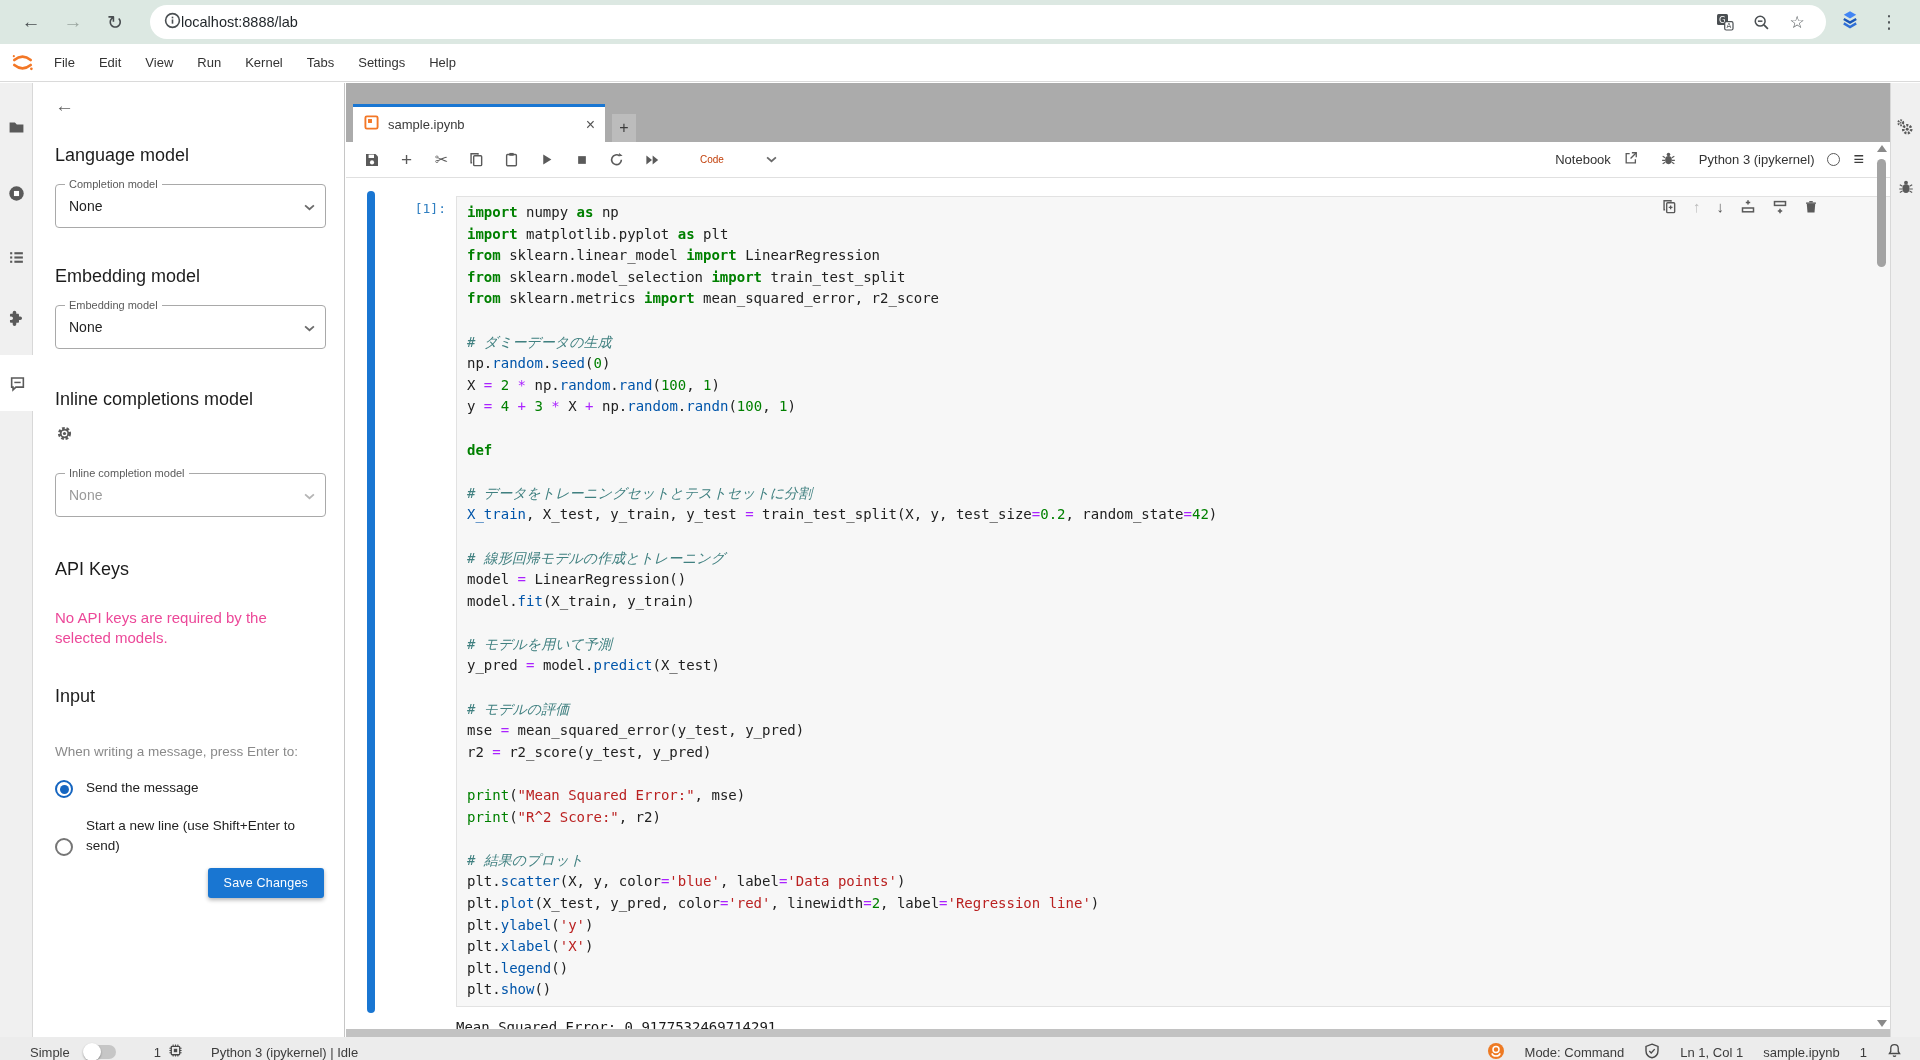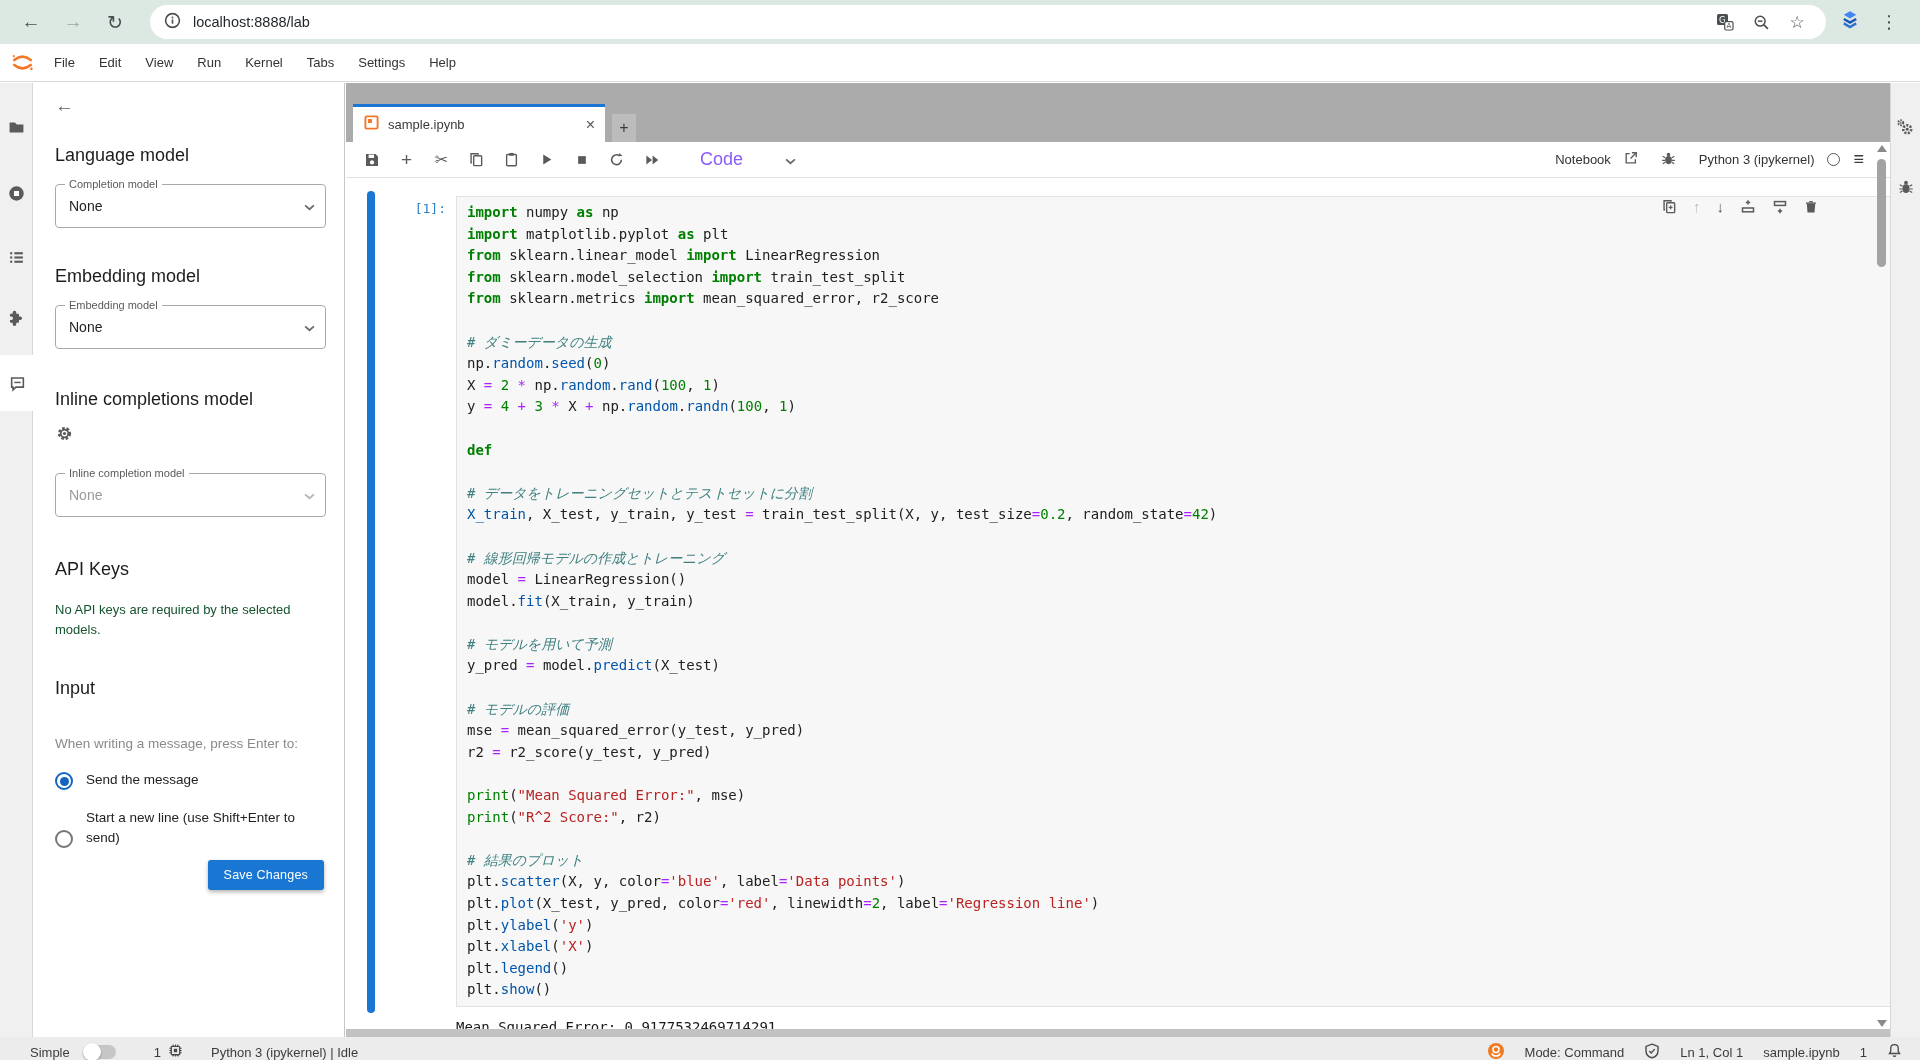--- a/index.html
+++ b/index.html
@@ -3,21 +3,21 @@
 <meta charset="utf-8">
 <style>
   * { margin:0; padding:0; box-sizing:border-box; }
   html,body { width:1920px; height:1060px; overflow:hidden; font-family:"Liberation Sans",sans-serif; background:#fff; }
 
   
   .chrome { position:absolute; left:0; top:0; width:1920px; height:44px; background:#dce8e2; display:flex; align-items:center; padding-left:14px; }
   .chrome .navbtn { width:34px; height:34px; display:flex; align-items:center; justify-content:center; font-size:19px; color:#474c4f; border-radius:50%; margin-right:8px; }
   .chrome .navbtn.dim { color:#9aa59f; }
   .urlpill { flex:1; height:34px; background:#fff; border-radius:17px; margin:0 14px 0 10px; display:flex; align-items:center; padding:0 14px; }
-  .urlpill .url { font-size:14.5px; color:#1f2428; margin-left:12px; flex:1; }
+  .urlpill .url { font-size:14.5px; color:#1f2428; margin-left:0; flex:1; }
   .pill-ic { display:flex; align-items:center; justify-content:center; width:30px; height:30px; margin-left:6px; font-size:17px; color:#4a4f52; }
   .chrome-right { display:flex; align-items:center; gap:20px; padding-right:22px; }
   .dots { font-size:18px; color:#4a4f52; }
 
   
   .menubar { position:absolute; left:0; top:44px; width:1920px; height:38px; background:#fff; border-bottom:1px solid #dadada; display:flex; align-items:center; }
   .jl-logo { width:27px; height:27px; margin:0 6px 0 9px; }
   .menu-item { font-size:13px; color:#333; padding:0 12px; line-height:37px; cursor:default; }
 
   
@@ -32,42 +32,42 @@
 
   
   .left-panel { position:absolute; left:34px; top:0; width:311px; height:954px; background:#fff; border-right:1px solid #c6c6c6; padding:12px 18px 0 21px; }
   .back-arrow { font-size:19px; color:#616161; height:24px; }
   .lp-h { font-size:18px; font-weight:400; color:#1c1c1c; }
   .lp-h.h1 { margin-top:26px; }
   .mui-select { position:relative; margin-top:18px; height:44px; border:1px solid #a9a9a9; border-radius:4px; display:flex; align-items:center; padding:0 10px 0 13px; }
   .mui-select .flabel { position:absolute; top:-7px; left:9px; background:#fff; padding:0 4px; font-size:11px; color:#5a5a5a; }
   .mui-select .val { flex:1; font-size:14px; color:#1f1f1f; }
   .mui-select.disabled .val { color:#9a9a9a; }
-  .lp-body { font-size:13px; color:#14532d; line-height:20px; margin-top:20px; width:252px; }
+  .lp-body { font-size:15px; color:#ec4899; line-height:20px; margin-top:28px; width:252px; }
   .lp-help { font-size:13.5px; color:#8a8a8a; line-height:21px; margin-top:34px; width:252px; }
   .gear-row { margin-top:14px; }
   .radio-row { display:flex; align-items:flex-end; margin-top:16px; gap:13px; }
   .radio { width:18px; height:18px; border-radius:50%; border:2px solid #757575; flex:0 0 auto; margin-top:1px; position:relative; }
   .radio.sel { border-color:#1565c0; }
   .radio.sel::after { content:""; position:absolute; left:2.5px; top:2.5px; width:9px; height:9px; border-radius:50%; background:#1565c0; }
   .radio-label { font-size:13.5px; color:#222; line-height:20px; width:210px; }
   .save-row { display:flex; justify-content:flex-end; margin-top:12px; padding-right:2px; }
   .save-btn { background:#1976d2; color:#fff; font-size:12.5px; font-weight:500; border:none; border-radius:3px; padding:8px 16px; box-shadow:0 2px 4px rgba(0,0,0,.3); letter-spacing:.2px; }
 
   
   .dock { position:absolute; left:346px; top:0; width:1544px; height:954px; }
   .tabbar { position:absolute; left:0; top:0; width:100%; height:59px; background:#ababab; }
   .nb-tab { position:absolute; left:7px; bottom:0; width:252px; height:38px; background:#fff; border-top:3px solid #1976d2; display:flex; align-items:center; padding:0 10px 0 11px; gap:9px; }
   .nb-tab .tab-label { font-size:13px; color:#3a3a3a; flex:1; }
   .nb-tab .tab-close { font-size:16px; color:#555; }
   .newtab { position:absolute; left:266px; bottom:0; width:24px; height:28px; background:#bcbcbc; color:#3c3c3c; font-size:16px; display:flex; align-items:center; justify-content:center; }
 
   .nb-toolbar { position:absolute; left:0; top:59px; width:100%; height:36px; background:#fff; border-bottom:1px solid #e0e0e0; display:flex; align-items:center; padding-left:17px; }
   .tb-ic { width:17px; display:flex; justify-content:center; align-items:center; margin-right:18px; font-size:14px; color:#5a5a5a; }
-  .celltype { display:flex; align-items:center; margin-left:22px; font-size:18px; color:#8b5cf6; }
+  .celltype { display:flex; align-items:center; margin-left:22px; font-size:10px; color:#c2410c; }
   .celltype .chev { margin-left:42px; }
   .tb-right { margin-left:auto; display:flex; align-items:center; gap:13px; padding-right:26px; font-size:13px; color:#333; }
   .kernel-circle { width:13px; height:13px; border:1.6px solid #5a5a5a; border-radius:50%; }
   .hamb { font-size:18px; color:#3c3c3c; }
 
   .nb-content { position:absolute; left:0; top:96px; width:100%; height:850px; background:#fff; overflow:hidden; }
   .collapser { position:absolute; left:21px; top:12px; width:8px; height:822px; background:#1976d2; border-radius:4px; }
   .prompt { position:absolute; left:28px; top:22px; width:72px; text-align:right; font-family:"DejaVu Sans Mono",monospace; font-size:13px; color:#307fc1; }
   .editor { position:absolute; left:110px; top:17px; width:1468px; background:#f7f7f7; border:1px solid #e2e2e2; padding:5px 12px 5px 10px; }
   .cm-line { font-family:"DejaVu Sans Mono",monospace; font-size:14px; line-height:21.6px; white-space:pre; color:#212121; }

